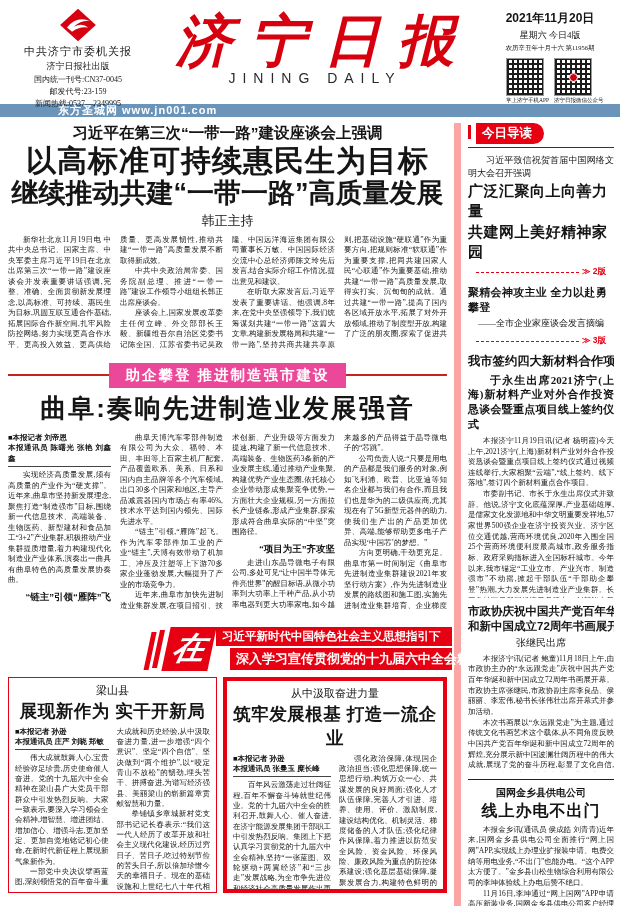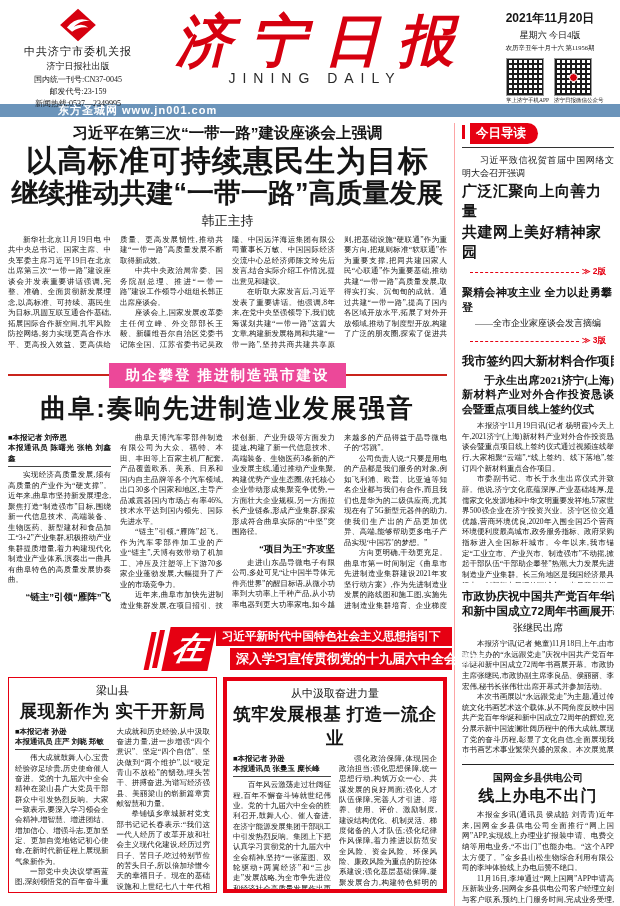--- a/index.html
+++ b/index.html
@@ -29,21 +29,21 @@
       repeating-linear-gradient(0deg, #1c1c1c 0 2px, #fff 2px 5px); }
   .qr-dot { position:absolute; left:14px; top:14px; width:9px; height:9px; background:#d6000f; border-radius:50%; border:1px solid #fff; }
   .qr-cap { font-size:5.5px; margin-top:1px; white-space:nowrap; }
 
   
   .site-bar { height:13px; background:#6b94ba; color:#fff; font-family:"Liberation Sans",sans-serif; font-weight:bold; font-size:11px; line-height:13px; padding-left:58px; letter-spacing:1px; }
 
   
   .main { display:flex; padding:6px 6px 0 8px; height:789px; }
   .col-left { width:446px; padding-right:7px; }
-  .col-right { flex:1; border-left:1px solid #fca5a5; padding-left:7px; overflow:hidden; }
+  .col-right { flex:1; border-left:7px solid #fca5a5; padding-left:7px; overflow:hidden; }
 
   
   .lead-kicker { text-align:center; font-family:"Liberation Sans",sans-serif; font-weight:bold; font-size:15.5px; }
   .lead-h1 { text-align:center; font-family:"Liberation Sans",sans-serif; font-weight:900; font-size:30px; line-height:1.12; letter-spacing:1px; }
   .lead-h2 { text-align:center; font-family:"Liberation Sans",sans-serif; font-weight:900; font-size:27px; line-height:1.15; }
   .lead-deck { text-align:center; font-size:13px; margin:3px 0 5px; }
   .body-cols { column-count:4; column-gap:9px; font-size:7.5px; line-height:1.4; text-align:justify; height:120px; overflow:hidden; }
   .body-cols p, .art-body p { text-indent:2em; }
 
   

